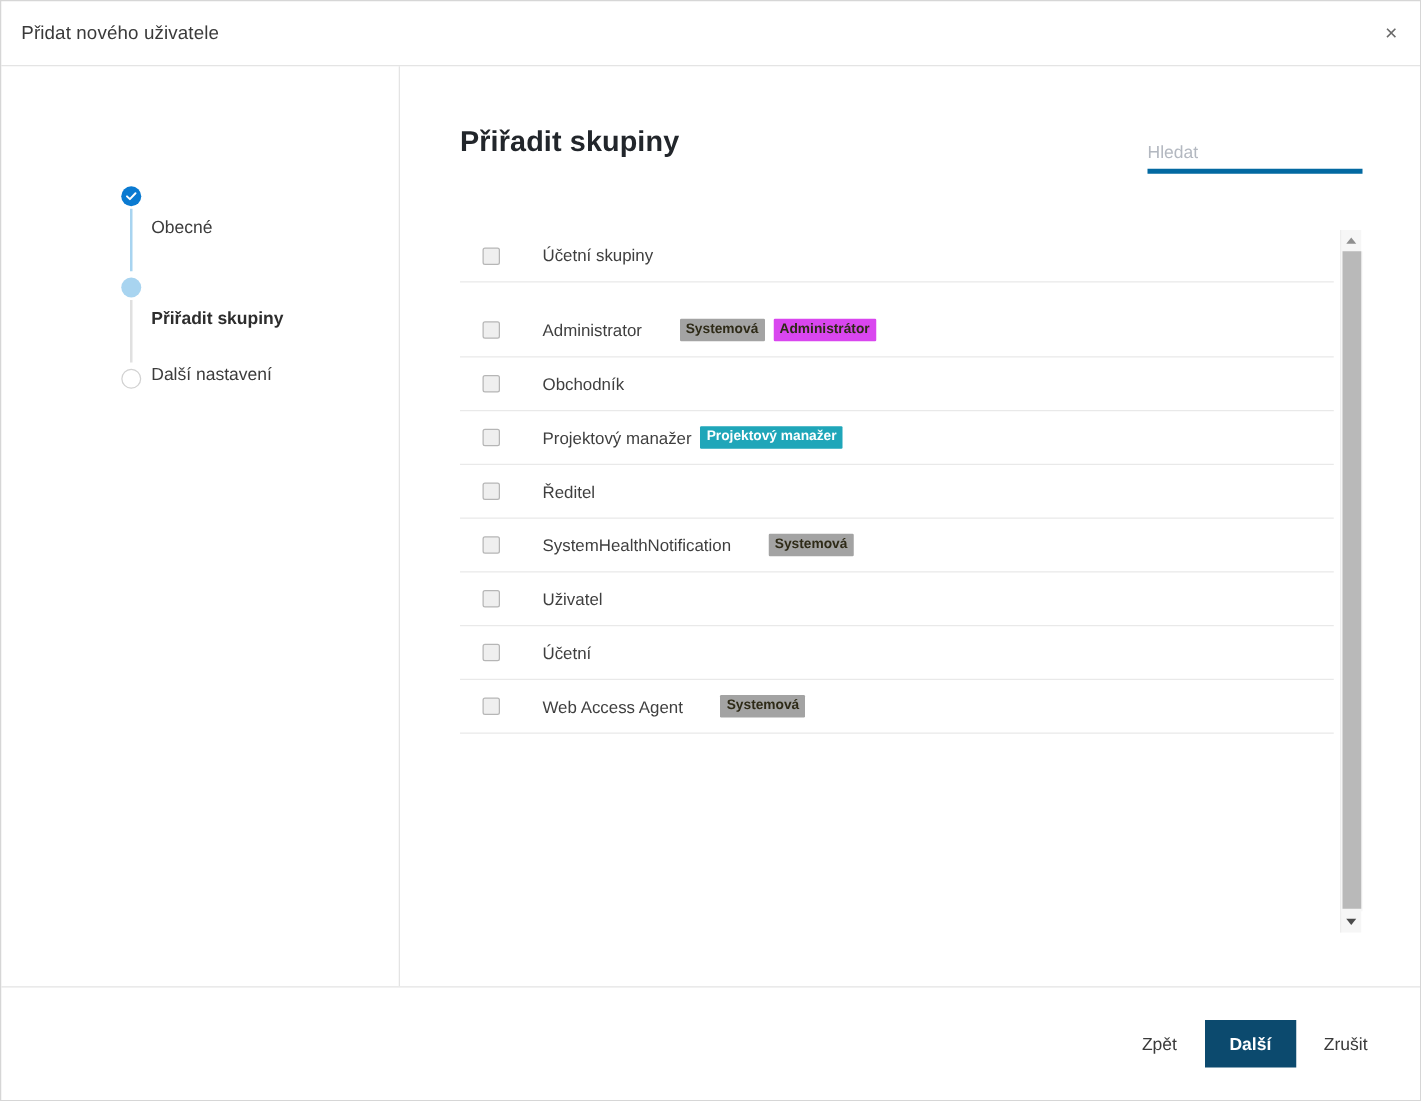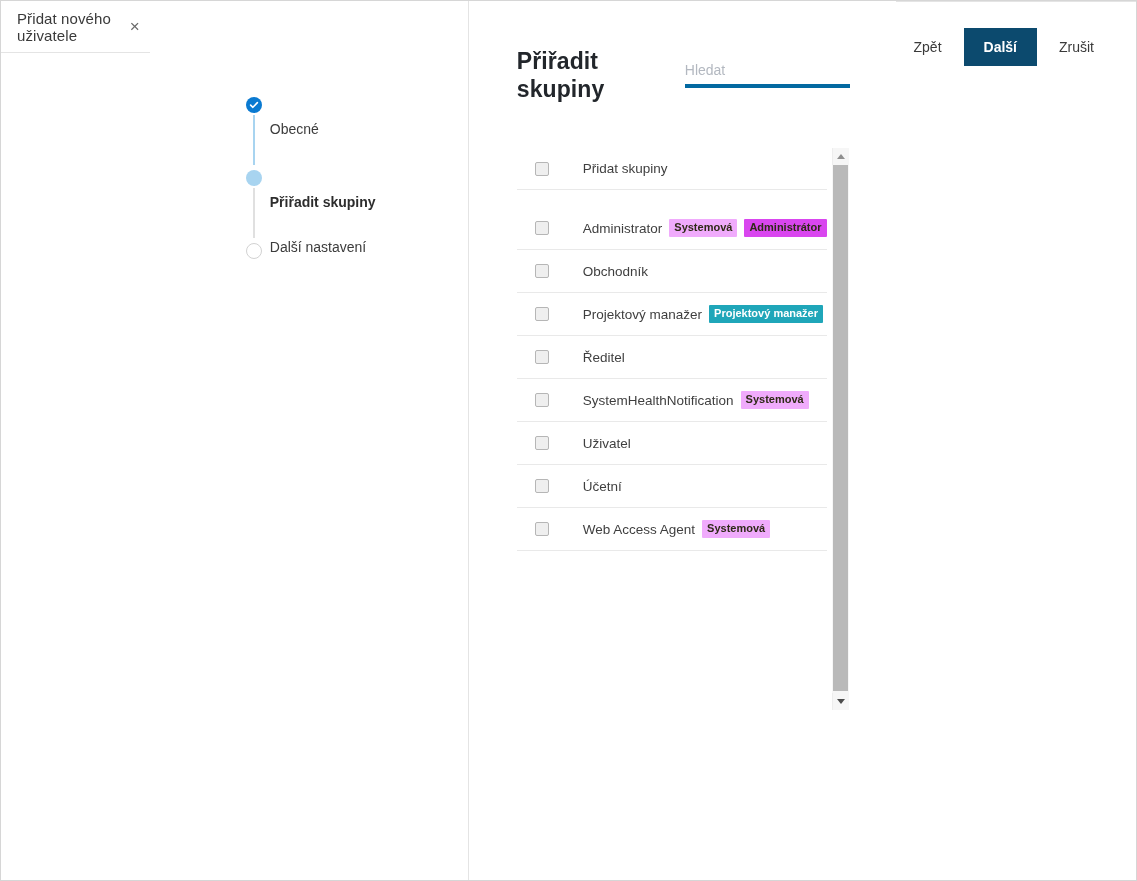--- a/index.html
+++ b/index.html
@@ -19,21 +19,21 @@
   
   .dialog {
     position: absolute;
     left: 0; top: 0;
     width: 1137px;
     height: 881px;
     background: #ffffff;
     border: 1px solid #d6d6d6;
     box-sizing: border-box;
     display: flex;
-    flex-direction: row;
+    flex-direction: column;
   }
 
   
   .titlebar {
     height: 52px;
     min-height: 52px;
     border-bottom: 1px solid #e4e4e4;
     display: flex;
     align-items: center;
     justify-content: space-between;
@@ -211,21 +211,21 @@
     white-space: nowrap;
   }
   .badge {
     font-size: 11px;
     font-weight: bold;
     line-height: 13px;
     padding: 2px 5px 3px 5px;
     border-radius: 1px;
     display: inline-block;
   }
-  .badge.system { background: #f0abfc; color: #2e2a17; }
+  .badge.system { background: #a3a3a3; color: #2e2a17; margin-left: 23px; }
   .badge.role   { background: #d946ef; color: #2e2a17; }
   .badge.teal   { background: #1fa6b9; color: #ffffff; }
 
   
   .scrollbar {
     width: 17px;
     min-width: 17px;
     margin-left: 5px;
     background: #f6f6f6;
     border-left: 1px solid #ededed;
@@ -342,21 +342,21 @@
           <input class="search-input" type="text" placeholder="Hledat" style="">
         </div>
       </div>
 
       <div class="list-area">
 
         <div class="list-scroll">
 
           <div class="list-header-row">
             <div class="cb"></div>
-            <div class="row-label">Přidat skupiny</div>
+            <div class="row-label">Účetní skupiny</div>
           </div>
 
           <div class="list-row first-data">
             <div class="cb"></div>
             <div class="row-label">
               <span>Administrator</span>
               <span class="badge system">Systemová</span>
               <span class="badge role">Administrátor</span>
             </div>
           </div>

